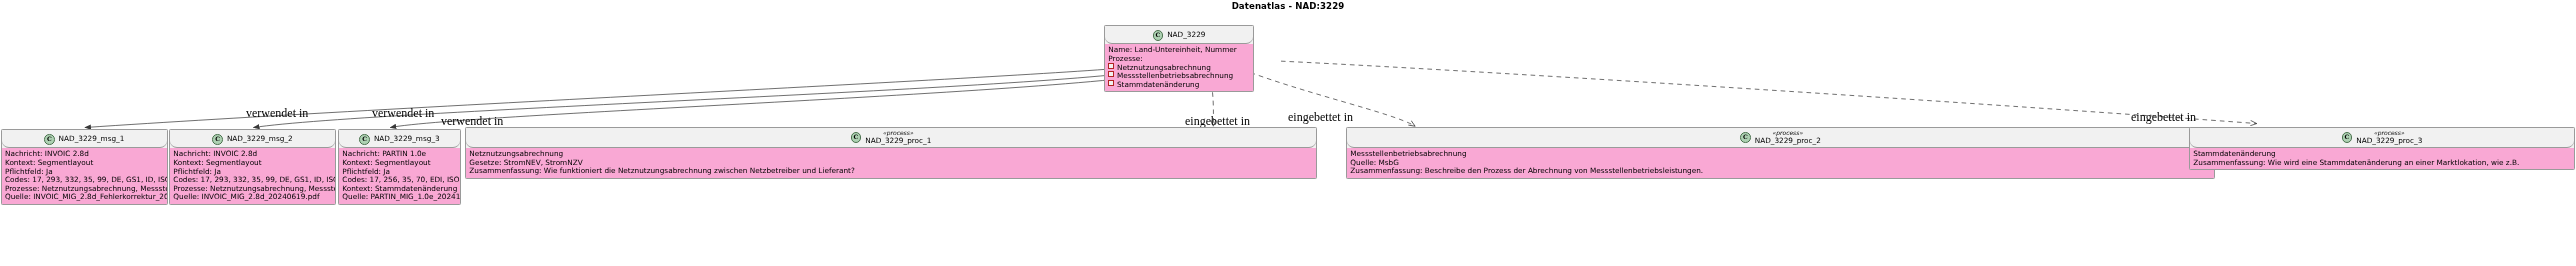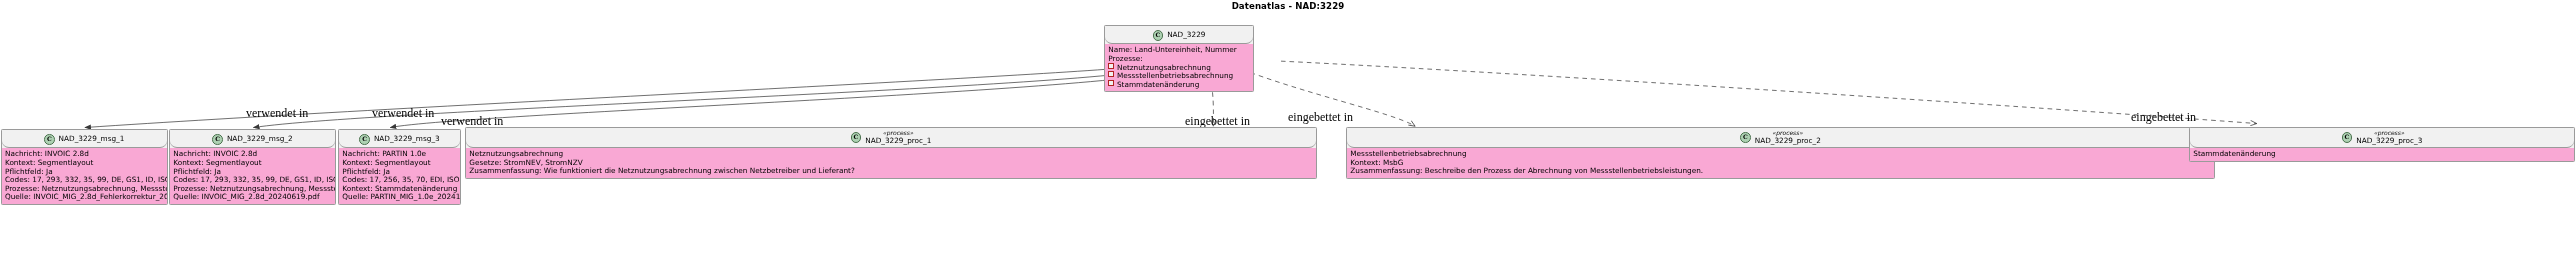--- a/index.html
+++ b/index.html
@@ -281,34 +281,35 @@
       <span class="uml-header-inner">
         <span class="circle-c">C</span>
         <span class="node-titles">
           <span class="stereotype">«process»</span>
           <span class="node-name">NAD_3229_proc_2</span>
         </span>
       </span>
     </div>
     <div class="uml-body">
       <div class="attr">Messstellenbetriebsabrechnung</div>
-      <div class="attr">Kontext: MsbG</div>
+      <div class="attr">Quelle: MsbG</div>
       <div class="attr">Zusammenfassung: Beschreibe den Prozess der Abrechnung von Messstellenbetriebsleistungen.</div>
     </div>
   </div>
 
   <div class="uml-node" style="left:2189px; top:127px; width:386px;">
     <div class="uml-header">
       <span class="uml-header-inner">
         <span class="circle-c">C</span>
         <span class="node-titles">
           <span class="stereotype">«process»</span>
           <span class="node-name">NAD_3229_proc_3</span>
         </span>
       </span>
     </div>
     <div class="uml-body">
       <div class="attr">Stammdatenänderung</div>
+      <div class="attr">Zusammenfassung: Wie wird eine Stammdatenänderung an einer Marktlokation, wie z.B.</div>
     </div>
   </div>
 
 </div>
 
 
 </body></html>

